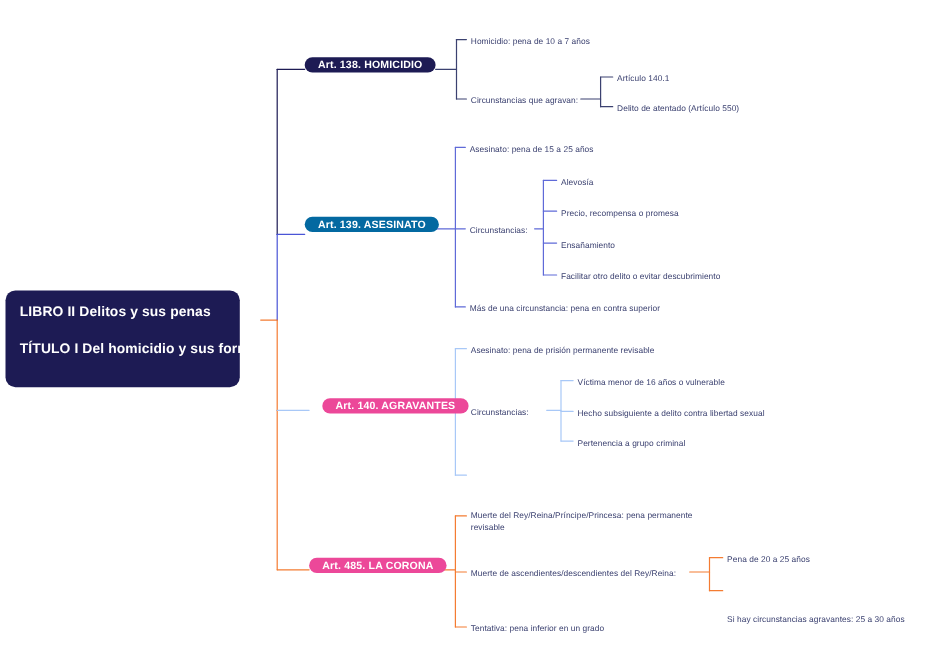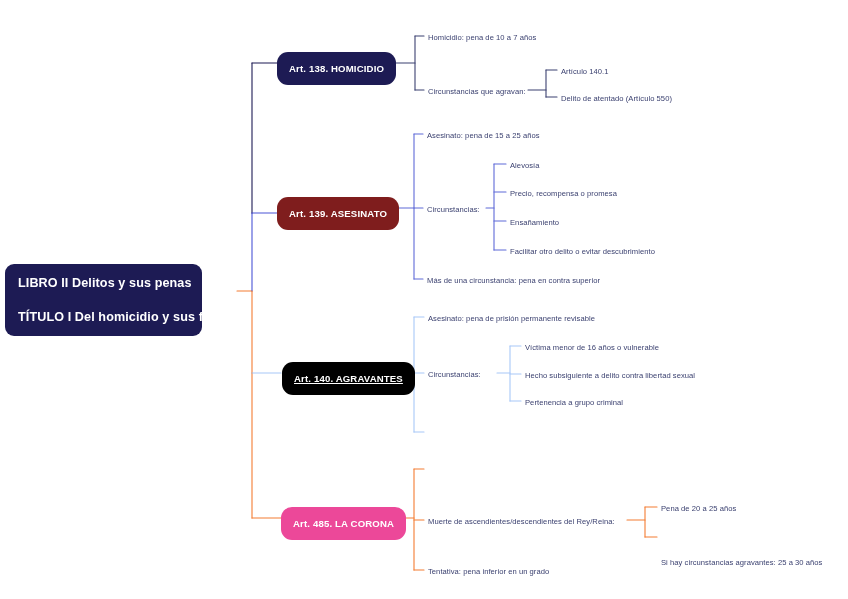--- a/index.html
+++ b/index.html
@@ -26,53 +26,53 @@
     width: 848px;
     height: 599px;
     pointer-events: none;
   }
 
   
   .root-node {
     position: absolute;
     left: 5px;
     top: 264px;
-    width: 197px;
-    padding: 11px 13px 11px 13px;
+    width: 213px;
+    padding: 11px 13px 27px 13px;
     background: #1d1b54;
     border-radius: 9px;
     color: #ffffff;
     line-height: 1.32;
   }
   .root-line {
     font-size: 12.6px;
     font-weight: bold;
     letter-spacing: 0.1px;
     white-space: nowrap;
   }
   .root-line.first { margin-bottom: 17px; }
 
   
   .chip {
     position: absolute;
     display: flex;
     align-items: center;
     justify-content: center;
-    height: 33px;
+    height: 14px;
     padding: 0 12px;
     border-radius: 11px;
     color: #ffffff;
     font-size: 9.6px;
     font-weight: bold;
     letter-spacing: 0.15px;
     white-space: nowrap;
   }
   .chip-homicidio  { background: #1d1b54; left: 277px; top: 52px;  }
-  .chip-asesinato  { background: #7f1d1d; left: 277px; top: 197px; }
-  .chip-agravantes { background: #000000; left: 282px; top: 362px; text-decoration: underline; }
+  .chip-asesinato  { background: #0369a1; left: 277px; top: 197px; }
+  .chip-agravantes { background: #ec4899; left: 293px; top: 362px; }
   .chip-corona     { background: #ec4899; left: 281px; top: 507px; }
 
   
   .leaf {
     position: absolute;
     font-size: 7.6px;
     line-height: 1.45;
     color: #3b4170;
     white-space: nowrap;
     letter-spacing: 0.05px;
@@ -169,18 +169,19 @@
   <div class="leaf" style="left:510px; top:217px;">Ensañamiento</div>
   <div class="leaf" style="left:510px; top:246px;">Facilitar otro delito o evitar descubrimiento</div>
   <div class="leaf" style="left:427px; top:275px;">Más de una circunstancia: pena en contra superior</div>
 
   <div class="leaf" style="left:428px; top:313px;">Asesinato: pena de prisión permanente revisable</div>
   <div class="leaf mid" style="left:428px; top:369px;">Circunstancias:</div>
   <div class="leaf" style="left:525px; top:342px;">Víctima menor de 16 años o vulnerable</div>
   <div class="leaf" style="left:525px; top:370px;">Hecho subsiguiente a delito contra libertad sexual</div>
   <div class="leaf" style="left:525px; top:397px;">Pertenencia a grupo criminal</div>
 
+  <div class="leaf wrap" style="left:428px; top:463px; width:228px;">Muerte del Rey/Reina/Príncipe/Princesa: pena permanente revisable</div>
   <div class="leaf mid" style="left:428px; top:516px;">Muerte de ascendientes/descendientes del Rey/Reina:</div>
   <div class="leaf" style="left:661px; top:503px;">Pena de 20 a 25 años</div>
   <div class="leaf" style="left:661px; top:557px;">Si hay circunstancias agravantes: 25 a 30 años</div>
   <div class="leaf" style="left:428px; top:566px;">Tentativa: pena inferior en un grado</div>
 
 </div>
 
 </body></html>

